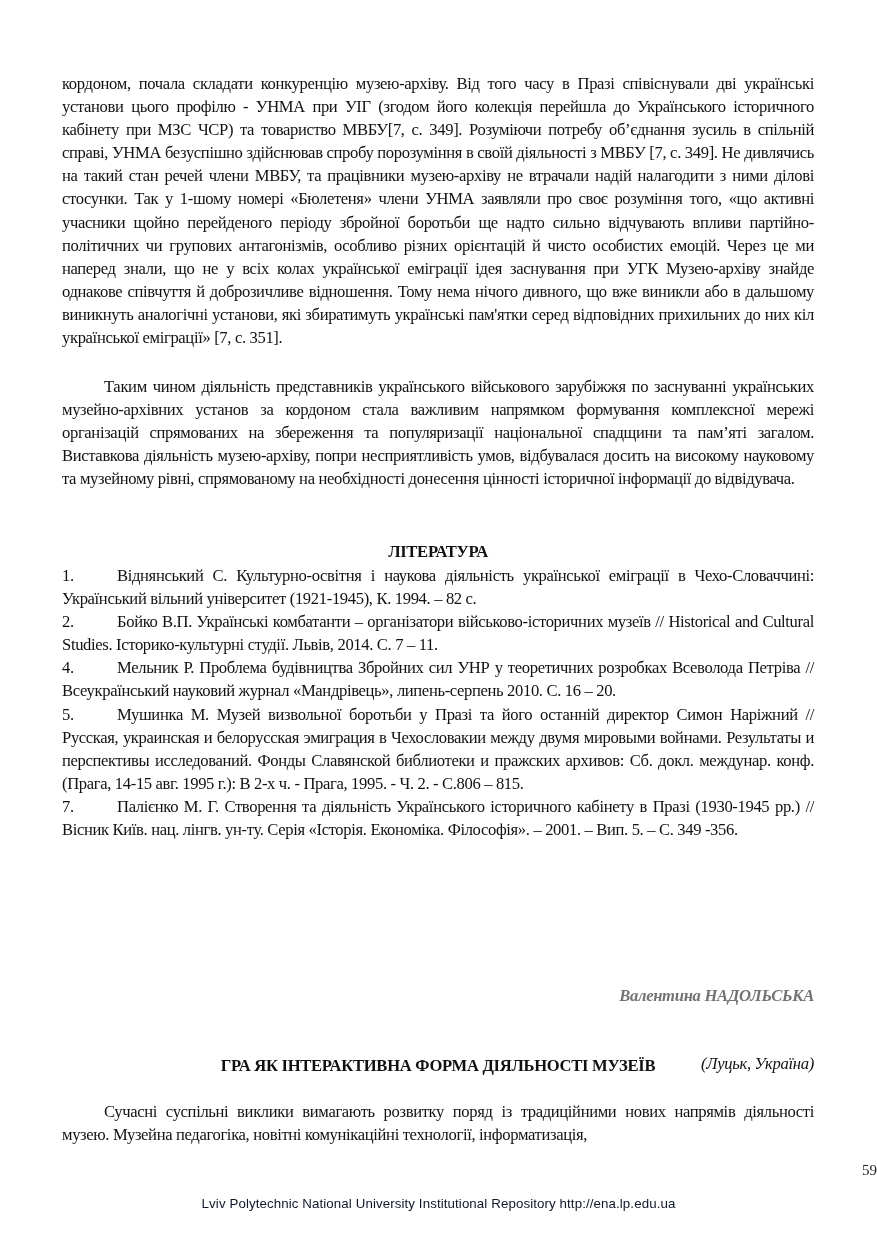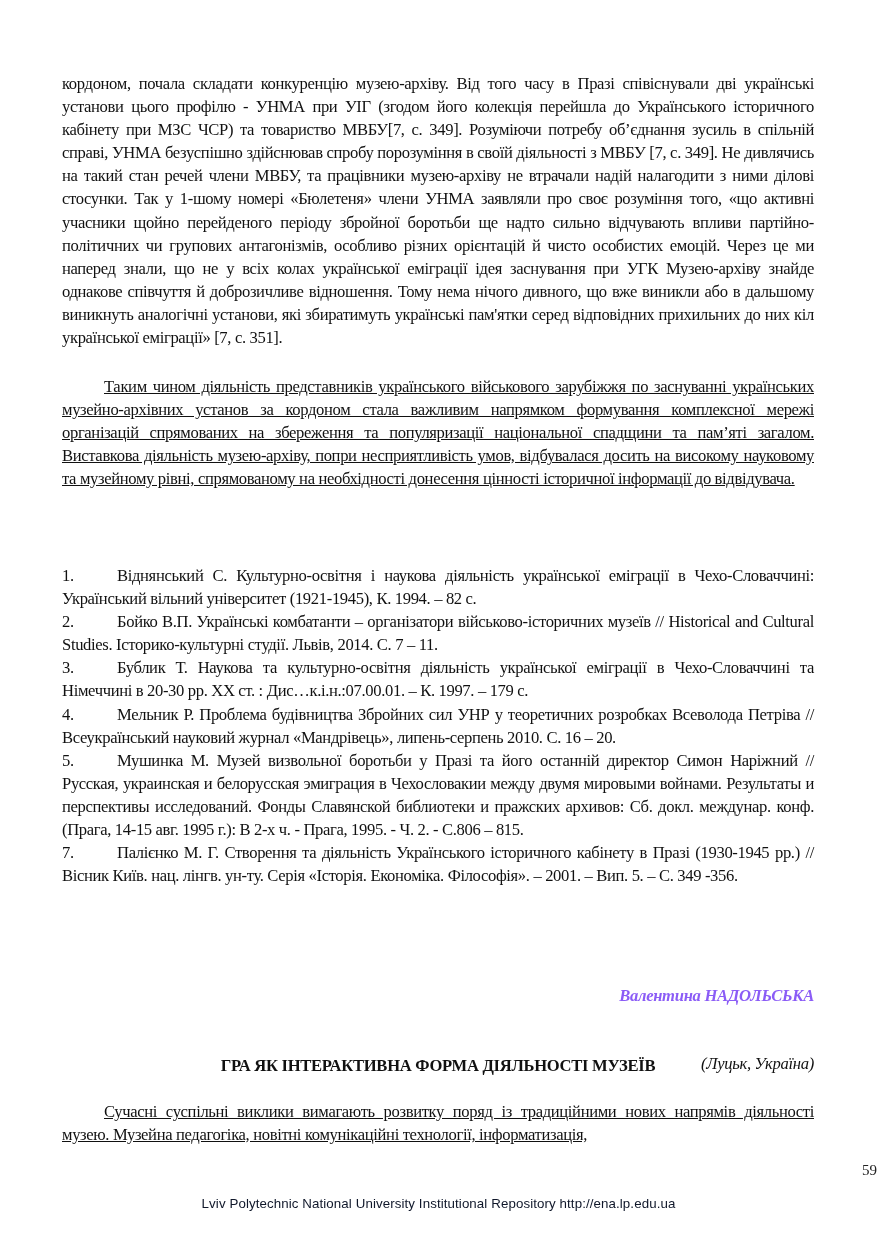--- a/index.html
+++ b/index.html
@@ -4,34 +4,34 @@
 <style>
   html, body { margin: 0; padding: 0; background: #ffffff; }
   body { width: 877px; height: 1240px; position: relative; overflow: hidden; }
   .page { position: absolute; left: 0; top: 0; width: 877px; height: 1240px; background: #fff; border-radius: 6px; }
   .text {
     position: absolute; left: 62px; width: 752px;
     font-family: "Liberation Serif", serif; font-size: 16.6px; color: #111;
     line-height: 23.1px; text-align: justify; letter-spacing: -0.35px;
   }
   .text p { margin: 0; }
-  .indent { text-indent: 42px; text-decoration: underline; }
+  .indent { text-indent: 42px; }
   #body1 { top: 72px; }
   #body2 { top: 375px; }
   .heading {
     position: absolute; left: 62px; width: 752px; text-align: center;
     font-family: "Liberation Serif", serif; font-weight: bold; font-size: 16.6px; color: #111;
     letter-spacing: -0.3px;
   }
   #lit-heading { top: 542px; }
   #refs { top: 564px; }
   .ref { margin: 0; }
   .ref .num { display: inline-block; width: 55px; }
   #author { position: absolute; right: 63px; top: 986px; font-family: "Liberation Serif", serif;
-    font-style: italic; font-weight: bold; font-size: 16.6px; color: #8b5cf6; text-align: left; letter-spacing: -0.3px; }
+    font-style: italic; font-weight: bold; font-size: 16.6px; color: #737373; text-align: left; letter-spacing: -0.3px; }
   #affil { position: absolute; right: 63px; top: 1010px; font-family: "Liberation Serif", serif;
     font-style: italic; font-size: 16.6px; color: #111; text-align: right; letter-spacing: -0.3px; margin-top: 44px; }
   #article-title { top: 1056px; }
   #body3 { top: 1100px; }
   #page-number { position: absolute; left: 0; width: 877px; top: 1162px; text-align: right;
     font-family: "Liberation Serif", serif; font-size: 15px; color: #222; }
   #footer { position: absolute; left: 0; width: 877px; top: 1196px; text-align: center;
     font-family: "Liberation Sans", sans-serif; font-size: 13.3px; color: #0f172a; letter-spacing: 0.1px; }
 </style>
 </head>
@@ -40,25 +40,25 @@
 <div class="page">
 
   <div class="text" id="body1">
     <p>кордоном, почала складати конкуренцію музею-архіву. Від того часу в Празі співіснували дві українські установи цього профілю - УНМА при УІГ (згодом його колекція перейшла до Українського історичного кабінету при МЗС ЧСР) та товариство МВБУ[7, с. 349]. Розуміючи потребу об’єднання зусиль в спільній справі, УНМА безуспішно здійснював спробу порозуміння в своїй діяльності з МВБУ [7, с. 349]. Не дивлячись на такий стан речей члени МВБУ, та працівники музею-архіву не втрачали надій налагодити з ними ділові стосунки. Так у 1-шому номері «Бюлетеня» члени УНМА заявляли про своє розуміння того, «що активні учасники щойно перейденого періоду збройної боротьби ще надто сильно відчувають впливи партійно-політичних чи групових антагонізмів, особливо різних орієнтацій й чисто особистих емоцій. Через це ми наперед знали, що не у всіх колах української еміграції ідея заснування при УГК Музею-архіву знайде однакове співчуття й доброзичливе відношення. Тому нема нічого дивного, що вже виникли або в дальшому виникнуть аналогічні установи, які збиратимуть українські пам'ятки серед відповідних прихильних до них кіл української еміграції» [7, с. 351].</p>
   </div>
 
   <div class="text" id="body2">
     <p class="indent">Таким чином діяльність представників українського військового зарубіжжя  по заснуванні українських музейно-архівних установ за кордоном стала важливим напрямком формування комплексної мережі організацій спрямованих на збереження та популяризації національної спадщини та пам’яті загалом. Виставкова діяльність музею-архіву, попри несприятливість умов, відбувалася досить на високому науковому та музейному рівні, спрямованому на необхідності донесення цінності історичної інформації до відвідувача.</p>
   </div>
 
+  <div class="heading" id="lit-heading">ЛІТЕРАТУРА</div>
 
   <div class="text" id="refs">
     <p class="ref"><span class="num">1.</span><span>Віднянський С. Культурно-освітня і наукова діяльність української еміграції в Чехо-Словаччині: Український вільний університет (1921-1945), К. 1994. – 82 с.</span></p>
     <p class="ref"><span class="num">2.</span><span>Бойко В.П. Українські комбатанти – організатори військово-історичних музеїв // Historical and Cultural Studies. Історико-культурні студії. Львів, 2014. С. 7 – 11.</span></p>
-    <p class="ref"><span class="num">3.</span><span>Бублик Т. Наукова та культурно-освітня діяльність української еміграції в Чехо-Словаччині та Німеччині в 20-30 рр. ХХ ст. : Дис…к.і.н.:07.00.01. – К. 1997. – 179 с.</span></p>
     <p class="ref"><span class="num">4.</span><span>Мельник Р. Проблема будівництва Збройних сил УНР у теоретичних розробках Всеволода Петріва // Всеукраїнський науковий журнал «Мандрівець», липень-серпень 2010. С. 16 – 20.</span></p>
     <p class="ref"><span class="num">5.</span><span>Мушинка М. Музей визвольної боротьби у Празі та його останній директор Симон Наріжний // Русская, украинская и белорусская эмиграция в Чехословакии между двумя мировыми войнами. Результаты и перспективы исследований. Фонды Славянской библиотеки и пражских архивов: Сб. докл. междунар. конф. (Прага, 14-15 авг. 1995 г.): В 2-х ч. - Прага, 1995. - Ч. 2. - С.806 – 815.</span></p>
     <p class="ref"><span class="num">7.</span><span>Палієнко М. Г. Створення та діяльність Українського історичного кабінету в Празі (1930-1945 рр.) // Вісник Київ. нац. лінгв. ун-ту. Серія «Історія. Економіка. Філософія». – 2001. – Вип. 5. – С. 349 -356.</span></p>
   </div>
 
   <div id="author">Валентина НАДОЛЬСЬКА</div>
   <div id="affil">(Луцьк, Україна)</div>
 
   <div class="heading" id="article-title">ГРА ЯК ІНТЕРАКТИВНА ФОРМА ДІЯЛЬНОСТІ МУЗЕЇВ</div>
 

